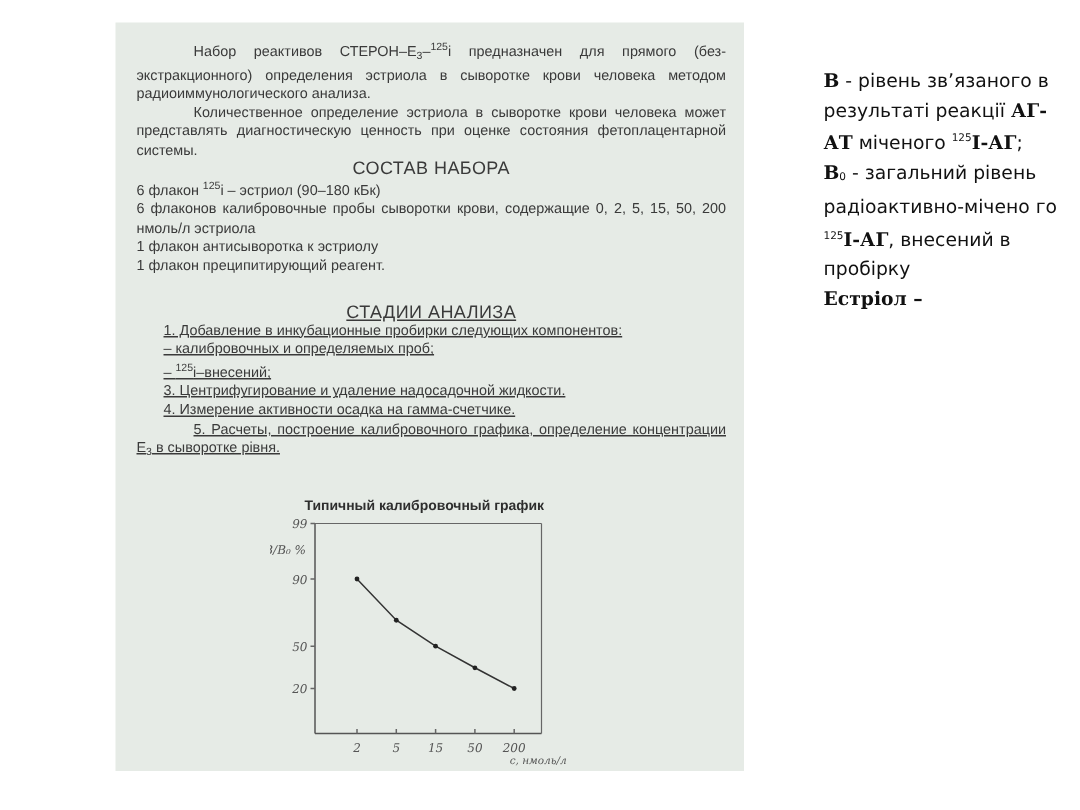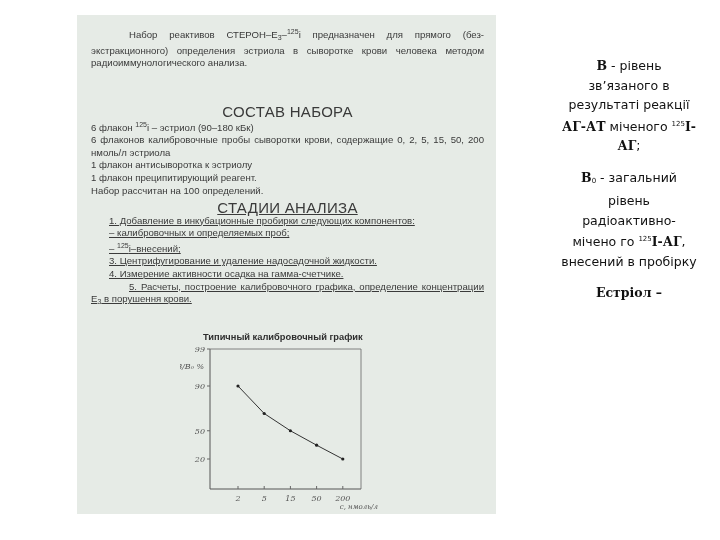--- a/index.html
+++ b/index.html
@@ -7,65 +7,65 @@
     width: 720px; height: 540px; background: #ffffff; position: relative; overflow: hidden;
     font-family: "Liberation Sans", sans-serif;
   }
   .scan {
     position: absolute; left: 77px; top: 15px; width: 419px; height: 499px;
     background: #e6ebe6; color: #3a3a3a;
   }
   .scan .block { position: absolute; left: 14px; width: 393px; font-size: 9.6px; line-height: 12.6px; }
   .scan p { margin: 0; text-align: justify; text-align-last: left; }
   .scan .indent { text-indent: 38px; }
-  .scan .center-head { text-align: center; text-align-last: center; font-size: 15px; letter-spacing: 0.3px; }
+  .scan .center-head { text-align: center; text-align-last: center; font-size: 12px; letter-spacing: 0.3px; }
   .scan sup, .scan sub { font-size: 7px; }
   .scan sup { vertical-align: 4px; }
   .scan sub { vertical-align: -2px; }
   .scan .stage-indent { padding-left: 18px; }
   .chart-title {
     position: absolute; left: 203px; top: 332px; font-size: 9.3px; font-weight: bold; color: #2e2e2e;
   }
   svg.chart { position: absolute; left: 180px; top: 340px; }
   svg.chart text { font-family: "DejaVu Serif", serif; font-style: italic; fill: #555; }
   .right-text {
     position: absolute; left: 549px; top: 44px; width: 160px;
     font-family: "DejaVu Sans", sans-serif; font-size: 12.5px; line-height: 19.5px; color: #111;
   }
-  .right-text p { margin: 12px; text-align: center; }
+  .right-text p { margin: 0; }
   .right-text b { font-family: "DejaVu Serif", serif; font-weight: bold; }
   .right-text sup, .right-text sub { font-size: 7px; }
   .right-text sup { vertical-align: 5px; }
   .right-text sub { vertical-align: -1px; }
 </style>
 </head>
 <body>
 
 <div class="scan">
   <div class="block" style="top:11px;">
     <p class="indent"><span>Набор реактивов СТЕРОН–Е</span><sub>3</sub><span>–</span><sup>125</sup><span>i предназначен для прямого (без-экстракционного) определения эстриола в сыворотке крови человека методом радиоиммунологического анализа.</span></p>
+    <p class="indent">Количественное определение эстриола в сыворотке крови человека может представлять диагностическую ценность при оценке состояния фетоплацентарной системы.</p>
   </div>
 
   <div class="block" style="top:91px;">
     <p class="center-head">СОСТАВ НАБОРА</p>
     <p><span>6 флакон </span><sup>125</sup><span>i – эстриол (90–180 кБк)</span></p>
     <p>6 флаконов калибровочные пробы сыворотки крови, содержащие 0, 2, 5, 15, 50, 200 нмоль/л эстриола</p>
     <p>1 флакон антисыворотка к эстриолу</p>
     <p>1 флакон преципитирующий реагент.</p>
-    <p>Набор рассчитан на 100 определений.</p>
   </div>
 
   <div class="block" style="top:187px;text-decoration:underline;">
     <p class="center-head">СТАДИИ АНАЛИЗА</p>
     <p class="stage-indent">1. Добавление в инкубационные пробирки следующих компонентов:</p>
     <p class="stage-indent">– калибровочных и определяемых проб;</p>
     <p class="stage-indent"><span>– </span><sup>125</sup><span>i–внесений;</span></p>
     <p class="stage-indent">3. Центрифугирование и удаление надосадочной жидкости.</p>
     <p class="stage-indent">4. Измерение активности осадка на гамма-счетчике.</p>
-    <p class="indent"><span>5. Расчеты, построение калибровочного графика, определение концентрации Е</span><sub>3</sub><span> в порушення крови.</span></p>
+    <p class="indent"><span>5. Расчеты, построение калибровочного графика, определение концентрации Е</span><sub>3</sub><span> в сыворотке рівня.</span></p>
   </div>
 </div>
 
 <div class="chart-title">Типичный калибровочный график</div>
 
 <svg class="chart" id="chart" width="200" height="175">
   <line id="y-axis" stroke="#555" stroke-width="1" x1="30" y1="9" x2="30" y2="149"></line>
   <line id="x-axis" stroke="#555" stroke-width="1" x1="30" y1="149" x2="181" y2="149"></line>
   <line id="top-border" stroke="#666" stroke-width="0.8" x1="30" y1="9" x2="181" y2="9"></line>
   <line id="right-border" stroke="#666" stroke-width="0.8" x1="181" y1="9" x2="181" y2="149"></line>

